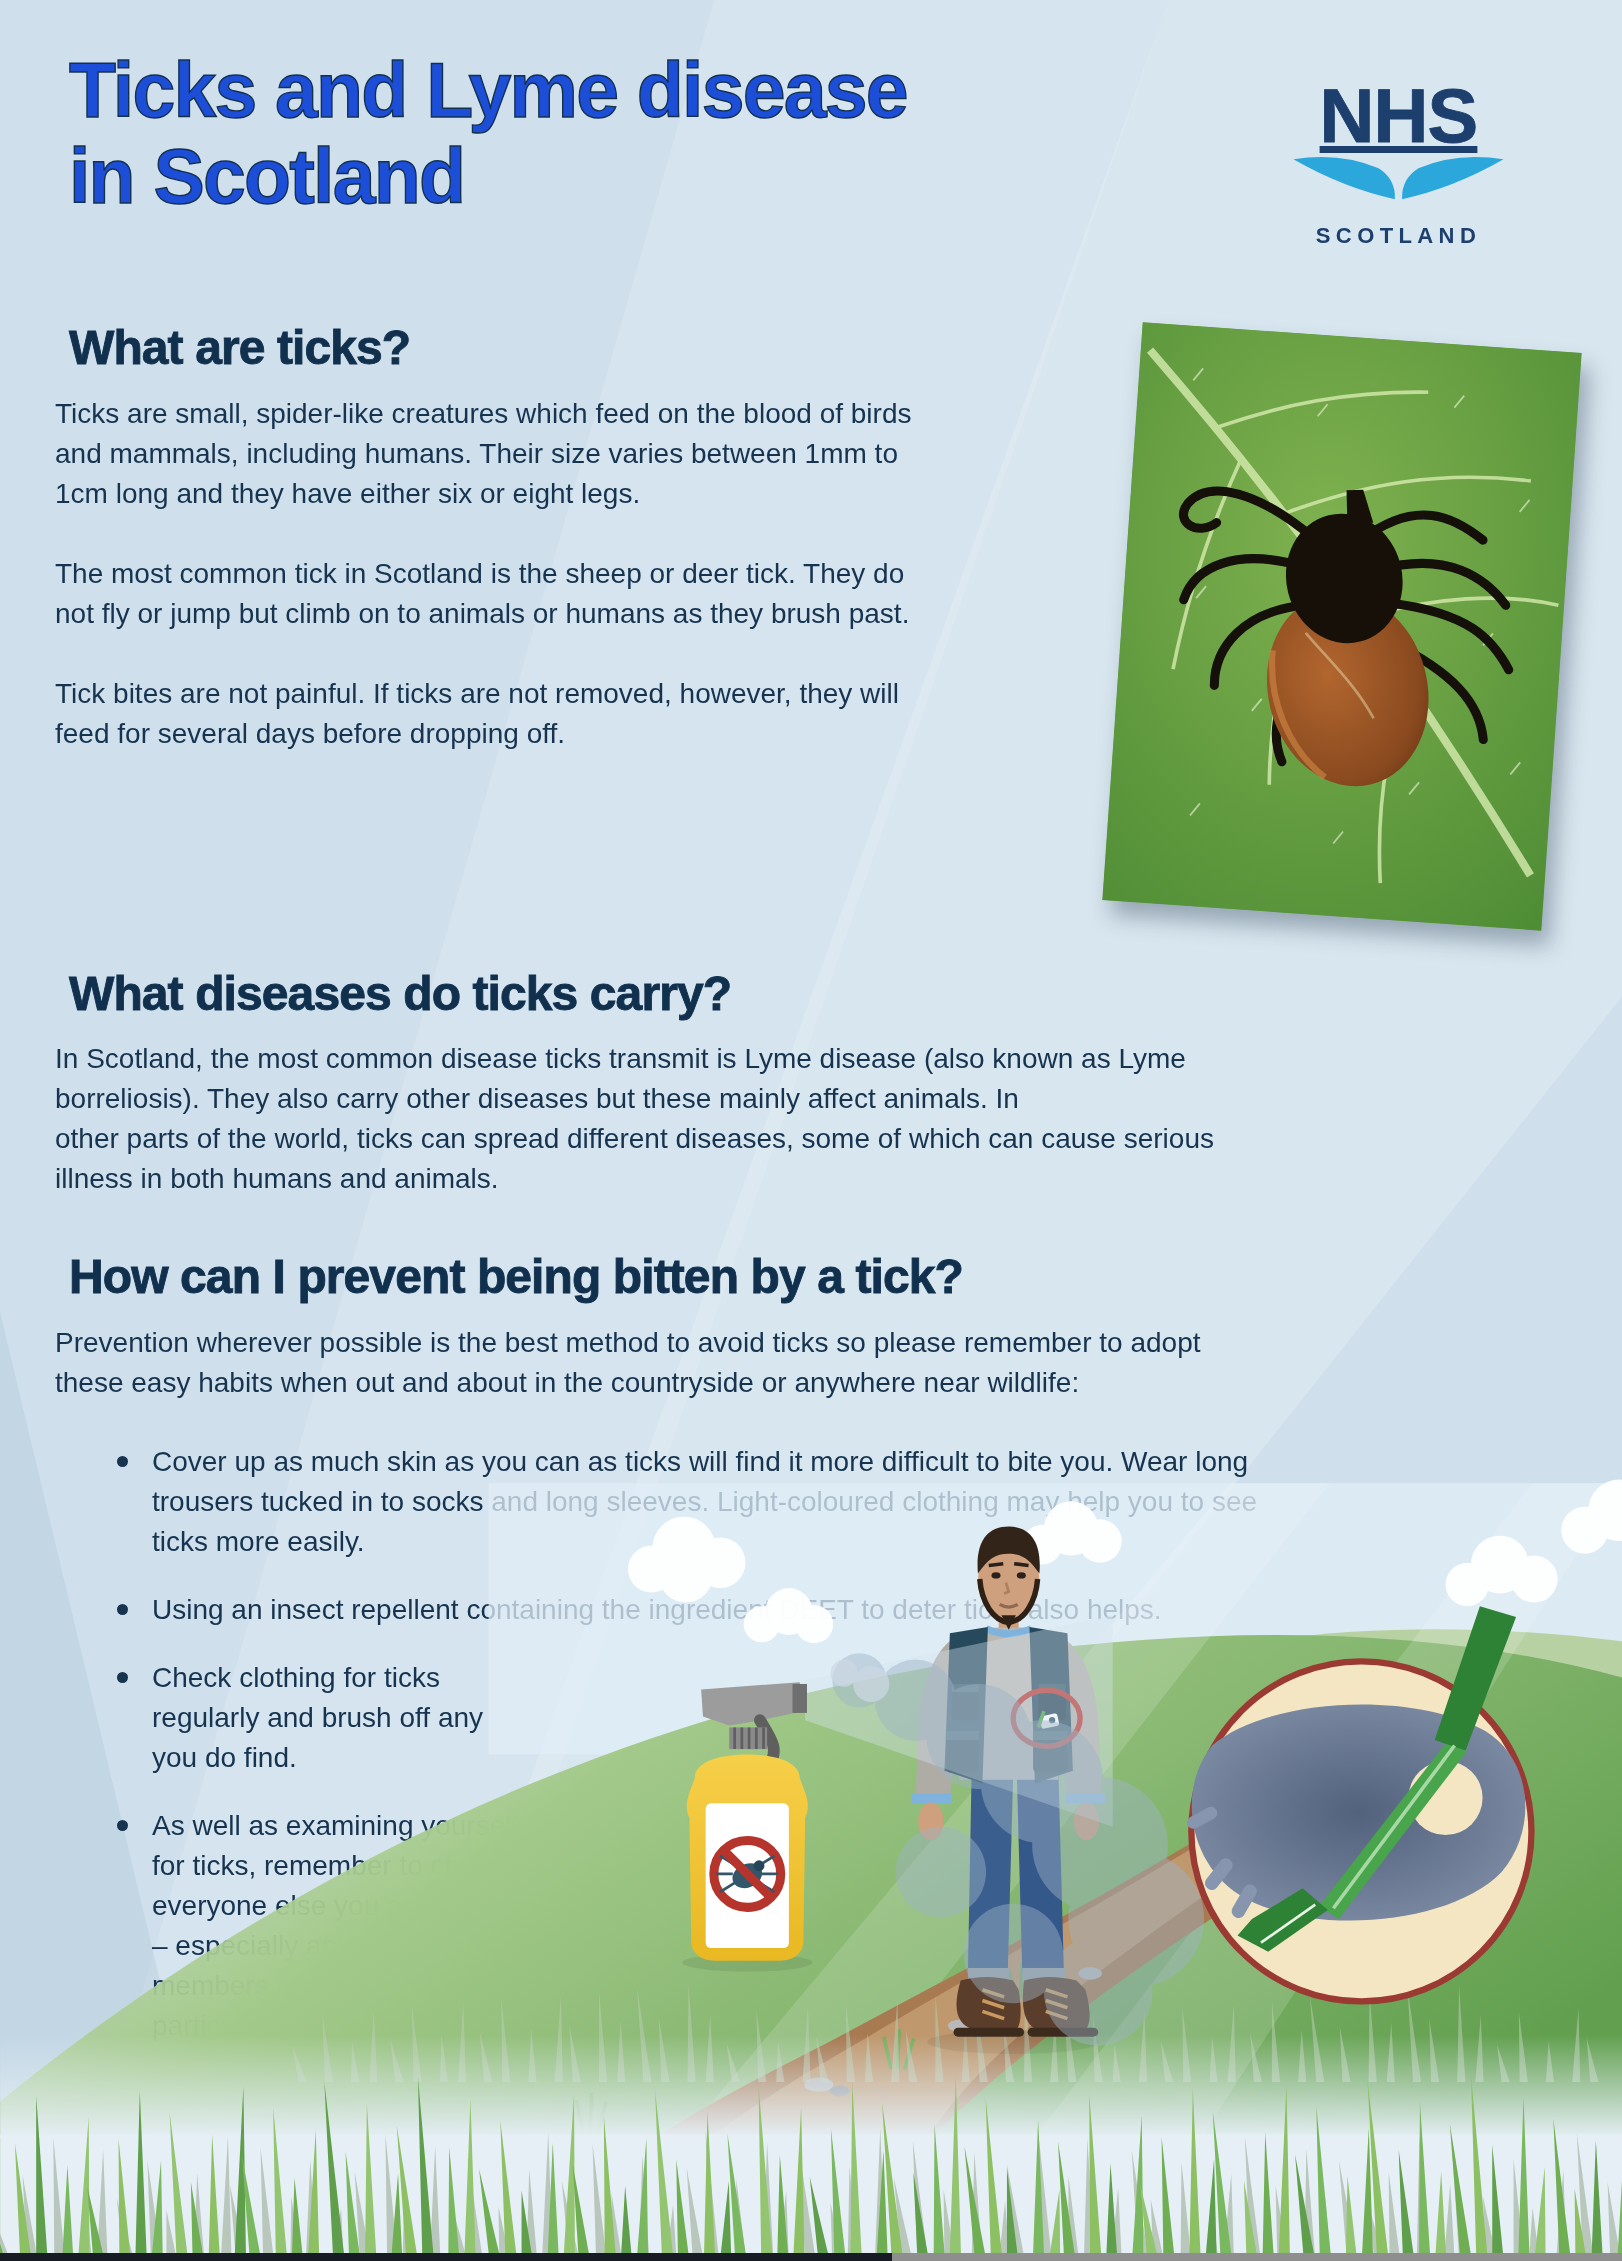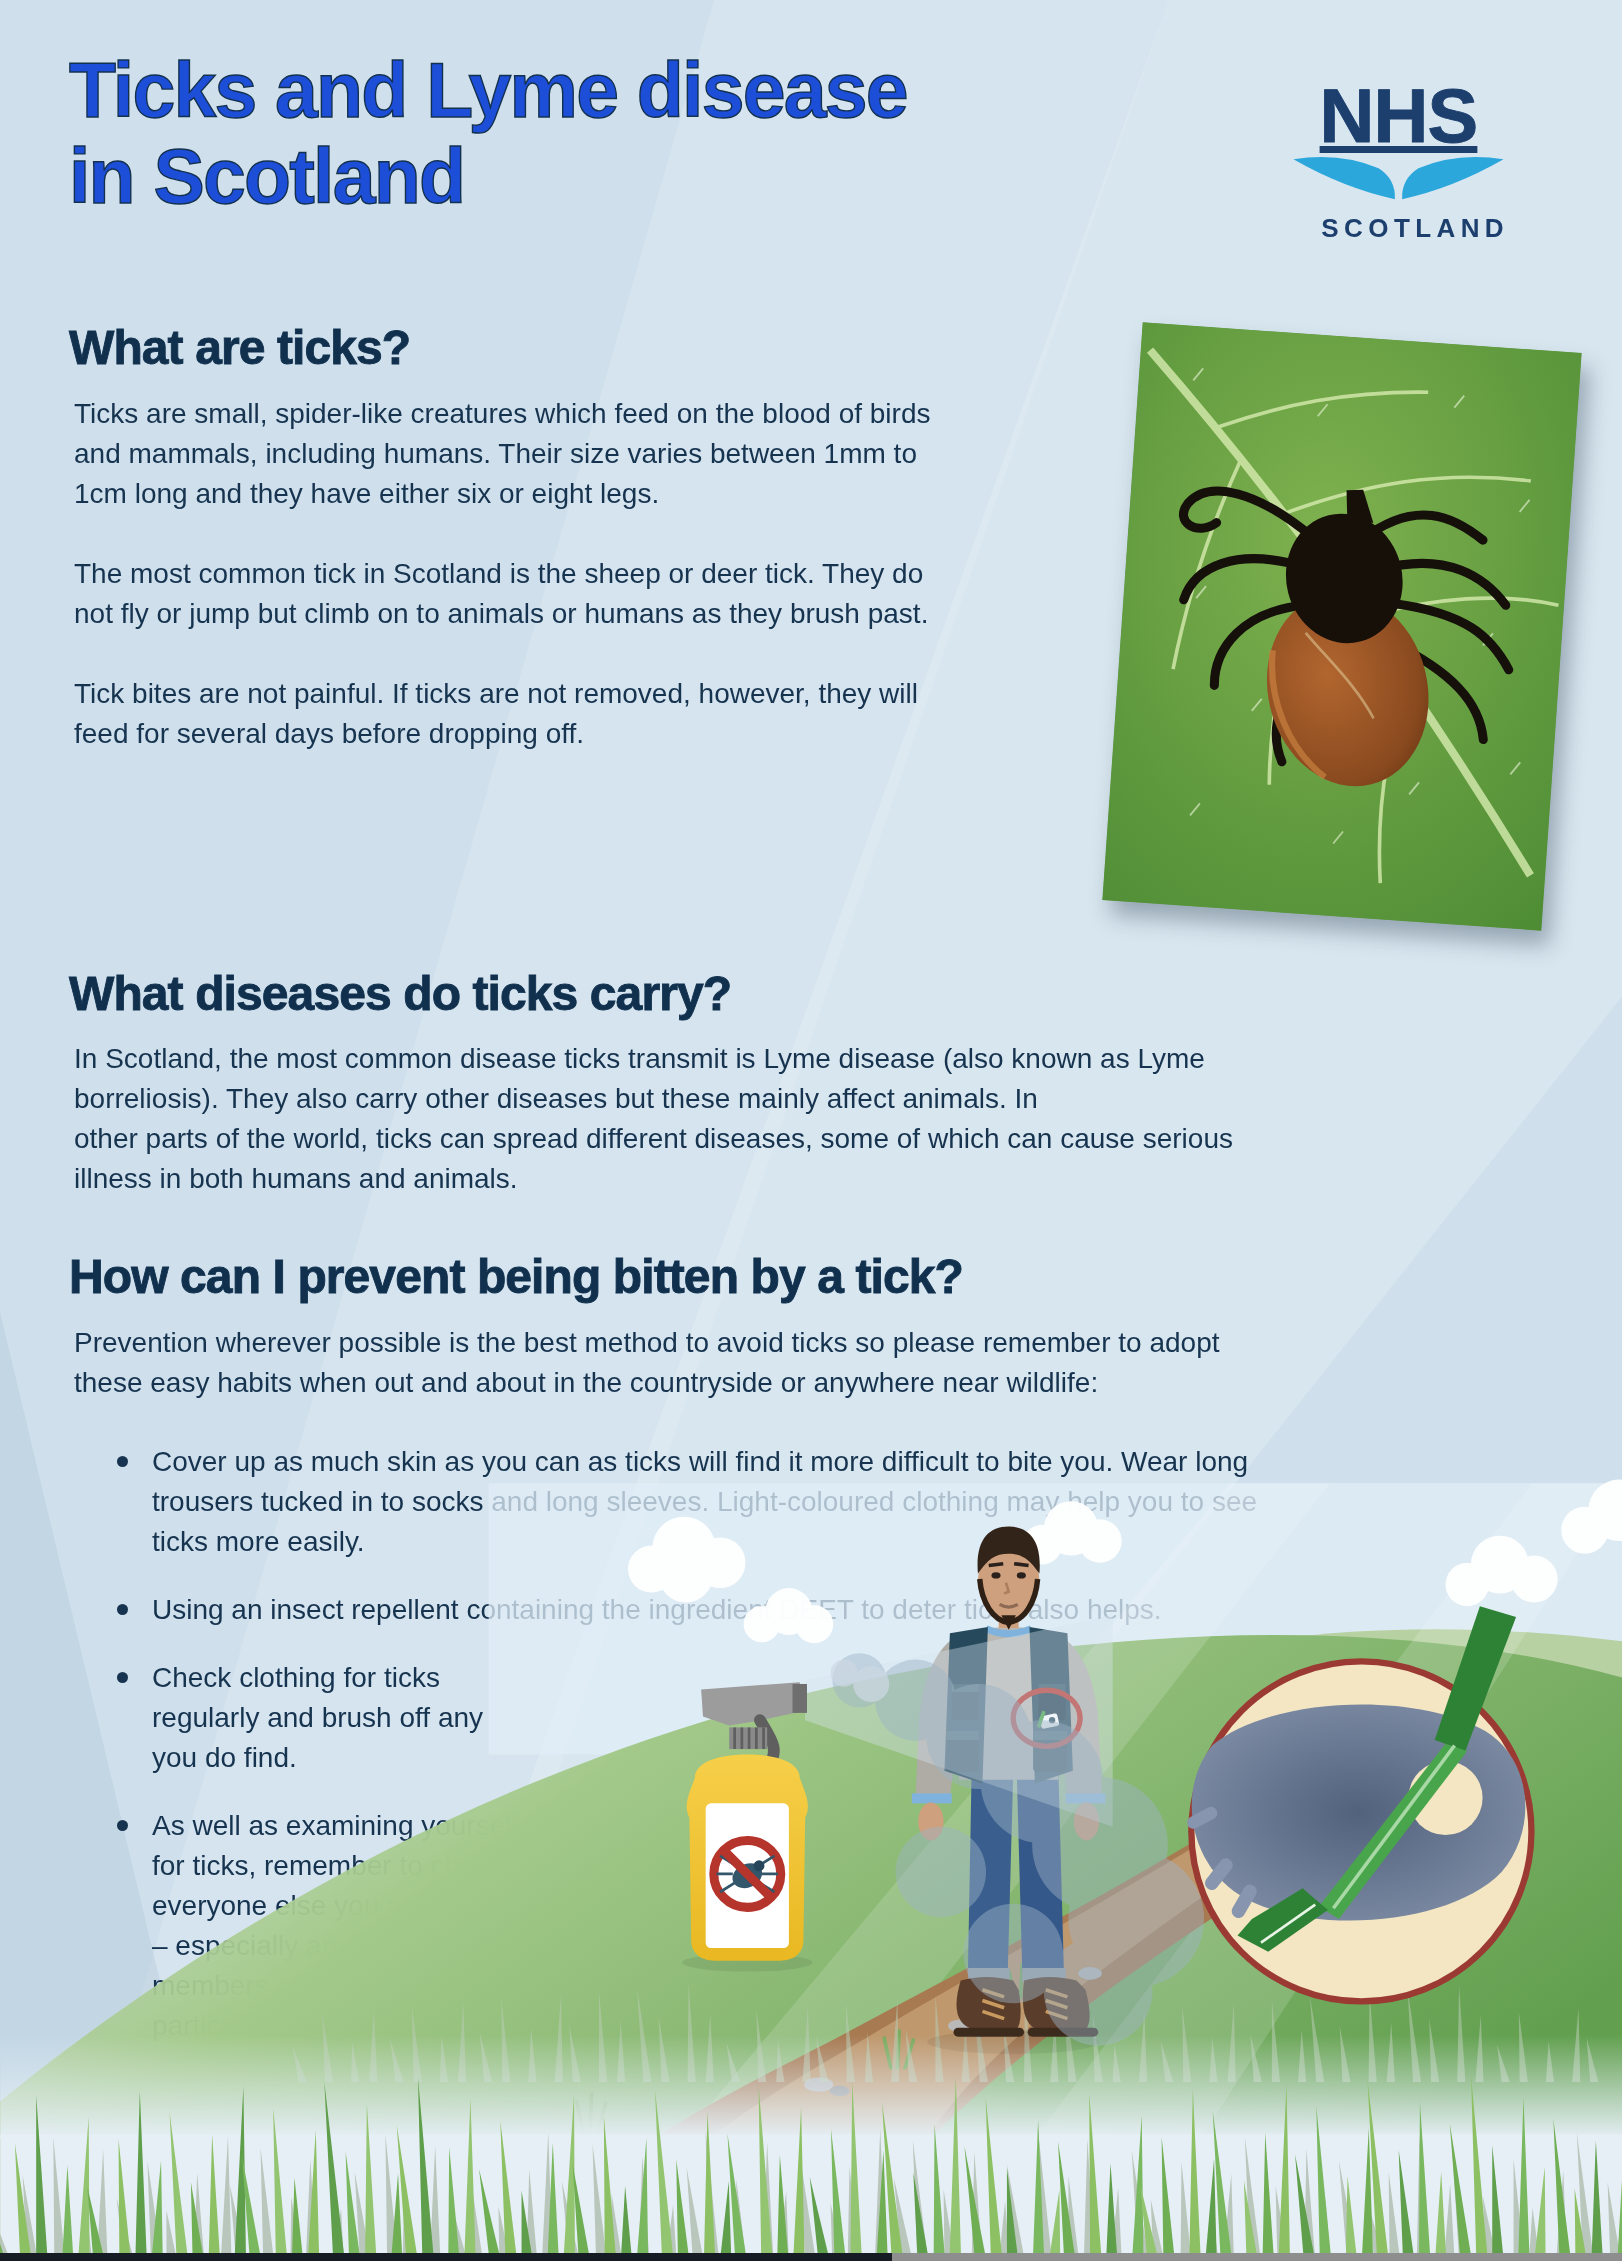--- a/index.html
+++ b/index.html
@@ -11,27 +11,27 @@
   .rayA{background:rgba(255,255,255,.14); clip-path:polygon(44% 0,72% 0,24% 100%,4% 100%);}
   .rayB{background:rgba(255,255,255,.20); clip-path:polygon(72% 0,100% 0,100% 44%,38% 100%,22% 100%);}
   .rayC{background:rgba(90,125,160,.10); clip-path:polygon(0 58%,14% 100%,0 100%);}
 
   .title{
     position:absolute; left:69px; top:47px; font-size:77px; line-height:1.12;
     font-weight:bold; color:#1d4ed8; letter-spacing:-1.8px; -webkit-text-stroke:1.4px #13304d;
   }
   .nhs-logo{position:absolute; left:1288px; top:80px; width:221px; text-align:center;}
   .nhs-word{font-size:76px; font-weight:bold; color:#1d3f6e; letter-spacing:-0.9px; line-height:.95;text-decoration:underline; -webkit-text-stroke:0.9px #1d3f6e;}
-  .scotland-word{font-size:26px; font-weight:bold; color:#1d3f6e; letter-spacing:5.4px; margin-top:9px;text-align:right;}
+  .scotland-word{font-size:22px; font-weight:bold; color:#1d3f6e; letter-spacing:5.4px; margin-top:19px;}
 
   .heading{
     position:absolute; left:69px; font-size:48px; font-weight:bold; color:#10304e;
     letter-spacing:-0.9px; line-height:1; -webkit-text-stroke:0.9px #10304e;
   }
-  .para-block{position:absolute; left:74px;}
+  .para-block{position:absolute; left:55px;}
   .para{font-size:28px; line-height:40px; margin:0 0 40px 0; white-space:pre-line;}
   .para:last-child{margin-bottom:0;}
 
   .bullets{position:absolute; left:101px; top:1427px; width:1484px; margin:0; padding:0;}
   .bullet{list-style:none; position:relative; padding-left:51px; margin:15px 0 28px 0;
     font-size:28px; line-height:40px;}
   .bullet-text{white-space:pre-line;}
   .dot{position:absolute; left:16.3px; top:13.6px; width:11px; height:11px; border-radius:50%; background:#16334f;}
 
   .photo{

